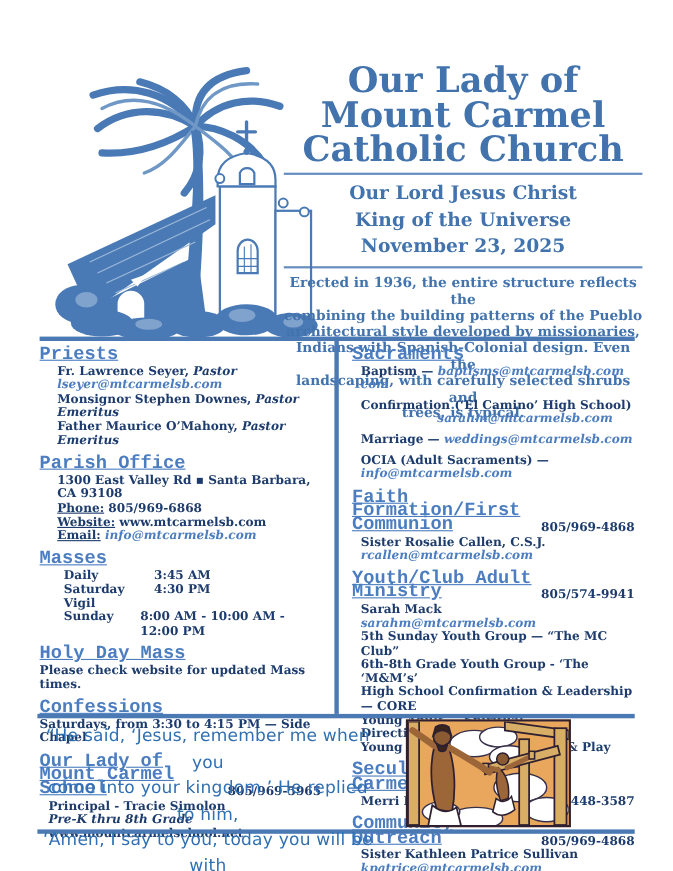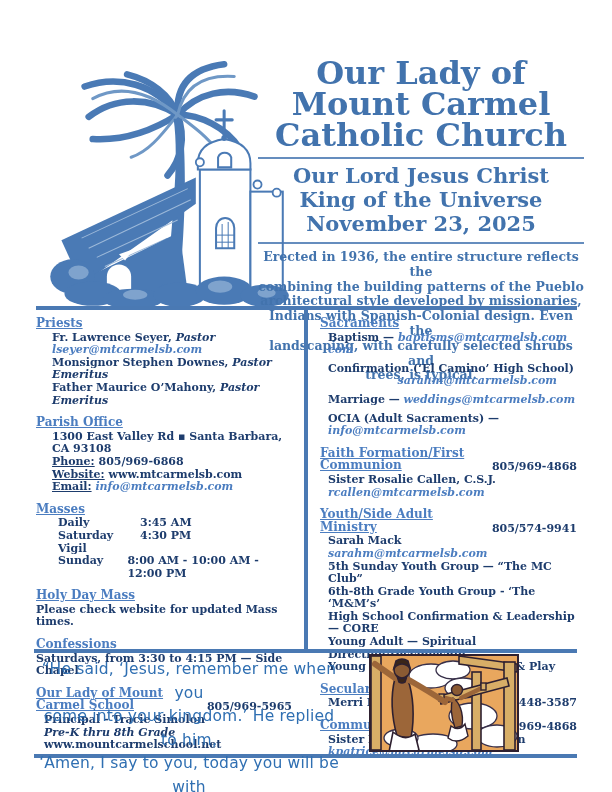--- a/index.html
+++ b/index.html
@@ -11,35 +11,35 @@
   }
   html,body{margin:0;padding:0;}
   body{width:612px;height:792px;background:#ffffff;font-family:"DejaVu Serif", serif;}
   .page{position:relative;width:612px;height:792px;background:#fff;overflow:hidden;}
 
   
   .church-illu{position:absolute;left:26px;top:50px;width:278px;height:258px;}
   .masthead{position:absolute;left:256px;top:58px;width:330px;text-align:center;color:var(--brand-blue);}
   .church-name{font-size:32px;font-weight:bold;line-height:31px;letter-spacing:0px;}
   .header-rule{border:none;border-top:2px solid var(--line-blue);margin:6px 2px 5px 2px;opacity:.85;}
-  .feast{font-size:21px;font-weight:bold;line-height:24px;}
+  .feast{font-size:17px;font-weight:bold;line-height:24px;}
   .description{margin-top:6px;font-size:12.5px;font-weight:bold;line-height:14.8px;color:var(--brand-blue);}
 
   
   .main-rule{position:absolute;left:36px;top:306px;width:541px;height:4px;background:var(--line-blue);}
   .v-rule{position:absolute;left:304px;top:306px;width:4px;height:343px;background:var(--line-blue);}
   .footer-rule-top{position:absolute;left:34px;top:649px;width:543px;height:3.5px;background:var(--line-blue);}
   .footer-rule-bottom{position:absolute;left:34px;top:754px;width:543px;height:4px;background:var(--line-blue);}
 
   
   .col{position:absolute;top:317px;font-size:11px;color:var(--navy);font-weight:bold;line-height:12.6px;}
   .col-left{left:36px;width:256px;}
   .col-right{left:320px;width:257px;}
   .sec{margin-bottom:9px;}
-  .sec-heading{color:var(--heading-blue);text-decoration:underline;font-size:12px;margin-bottom:2px;}
+  .sec-heading{color:var(--heading-blue);text-decoration:underline;font-size:17px;margin-bottom:2px;font-family:Liberation Mono, monospace;}
   .indent{padding-left:16px;}
   .indent-sm{padding-left:8px;}
   .ital{font-style:italic;}
   .email{color:var(--heading-blue);font-style:italic;}
   .ulabel{text-decoration:underline;}
   .head-row{display:flex;justify-content:space-between;align-items:flex-end;}
   .phone{color:var(--navy);font-weight:bold;white-space:nowrap;}
   .mass-row{display:flex;padding-left:22px;}
   .mass-label{width:82px;}
   .sac-item{margin-bottom:6px;}
@@ -258,21 +258,21 @@
       <div class="head-row">
         <span class="sec-heading">Faith Formation/First Communion</span>
         <span class="phone">805/969-4868</span>
       </div>
       <div class="indent-sm">Sister Rosalie Callen, C.S.J.</div>
       <div class="indent-sm email">rcallen@mtcarmelsb.com</div>
     </div>
 
     <div class="sec">
       <div class="head-row">
-        <span class="sec-heading">Youth/Side Adult Ministry</span>
+        <span class="sec-heading">Youth/Club Adult Ministry</span>
         <span class="phone">805/574-9941</span>
       </div>
       <div class="indent-sm">Sarah Mack</div>
       <div class="indent-sm email">sarahm@mtcarmelsb.com</div>
       <div class="indent-sm">5th Sunday Youth Group —  “The MC Club”</div>
       <div class="indent-sm">6th-8th Grade Youth Group -  ‘The ‘M&amp;M’s’</div>
       <div class="indent-sm">High School Confirmation &amp; Leadership — CORE</div>
       <div class="indent-sm">Young Adult — Spiritual Direction/Discipleship</div>
       <div class="indent-sm">Young Family Ministry — Stay &amp; Play</div>
     </div>

